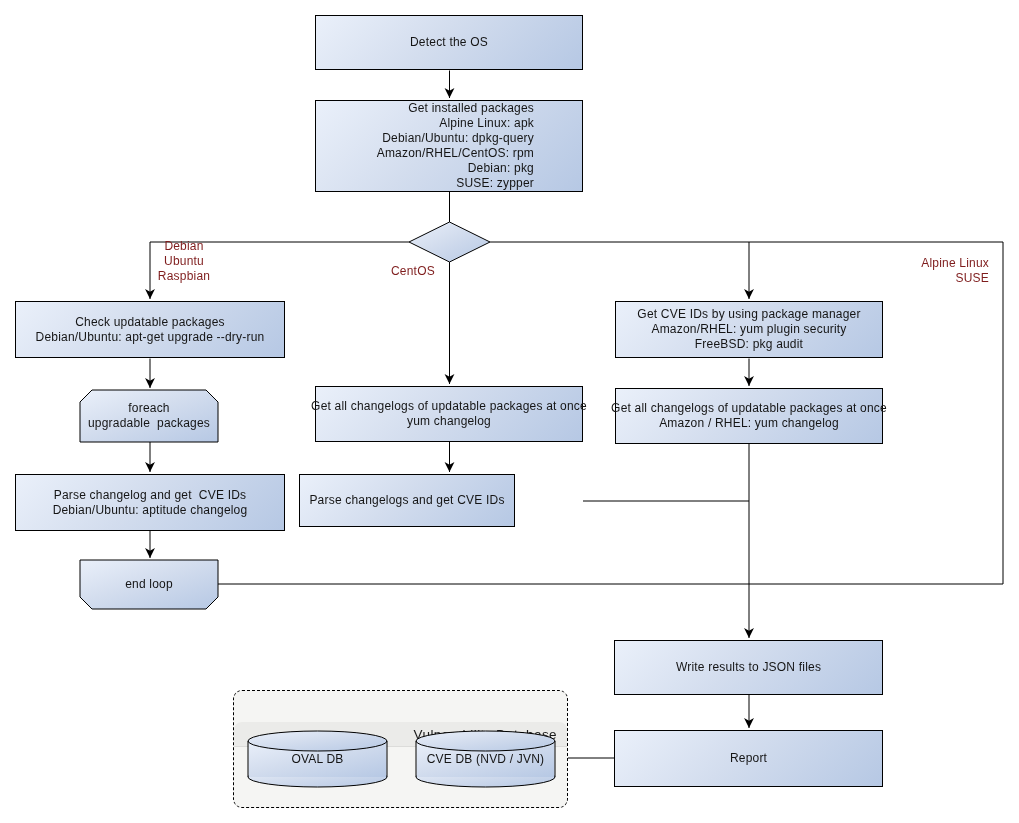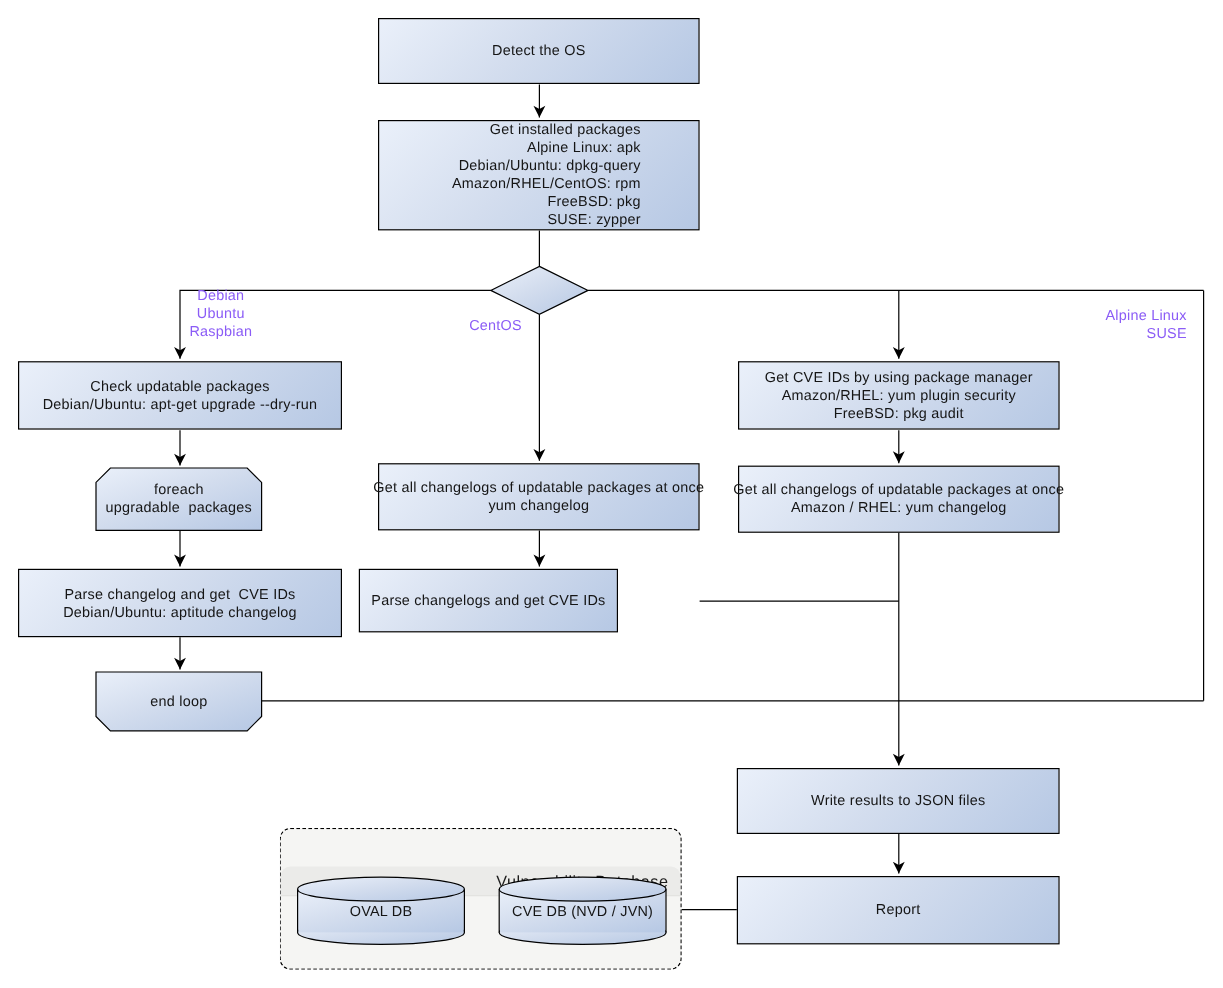--- a/index.html
+++ b/index.html
@@ -13,21 +13,21 @@
     font-size:12px;line-height:15px;letter-spacing:.2px;color:#151515;text-align:center;
     box-sizing:border-box;
   }
   .rect{
     background:linear-gradient(135deg,#eaf0fa 0%,#d3ddee 45%,#b6c8e4 100%);
     border:1px solid #000;
   }
   .node-line{white-space:pre;}
   .align-right{align-items:flex-end;padding-right:48px;text-align:right;}
   .ghost{background:none;border:none;}
-  .branch-label{position:absolute;font-size:12px;line-height:15px;letter-spacing:.2px;color:#8b5cf6;}
+  .branch-label{position:absolute;font-size:12px;line-height:15px;letter-spacing:.2px;color:#7f1d1d;}
   .group{
     position:absolute;left:233px;top:690px;width:335px;height:118px;box-sizing:border-box;
     background:#f5f5f3;border:1.5px dashed #000;border-radius:9px;
   }
   .group-header{
     position:absolute;left:0;top:0;right:0;height:25px;box-sizing:border-box;
     background:#ebebe9;border-bottom:1px solid #dcdcda;border-radius:8px 8px 0 0;
     display:flex;align-items:center;justify-content:flex-end;padding-right:10px;
     font-size:13.5px;letter-spacing:.4px;color:#1c1c1c;margin-top:31px;
   }
@@ -122,21 +122,21 @@
 
   <div class="node rect" style="left:315px;top:15px;width:268px;height:55px;z-index:2">
     <div class="node-line">Detect the OS</div>
   </div>
 
   <div class="node rect align-right" style="left:315px;top:100px;width:268px;height:92px;z-index:2">
     <div class="node-line">Get installed packages</div>
     <div class="node-line">Alpine Linux: apk</div>
     <div class="node-line">Debian/Ubuntu: dpkg-query</div>
     <div class="node-line">Amazon/RHEL/CentOS: rpm</div>
-    <div class="node-line">FreeBSD: pkg</div>
+    <div class="node-line">Debian: pkg</div>
     <div class="node-line">SUSE: zypper</div>
   </div>
 
   <div class="node rect" style="left:15px;top:301px;width:270px;height:57px;z-index:2">
     <div class="node-line">Check updatable packages</div>
     <div class="node-line">Debian/Ubuntu: apt-get upgrade --dry-run</div>
   </div>
 
   <div class="node ghost" style="left:80px;top:390px;width:138px;height:52px;z-index:2">
     <div class="node-line">foreach</div>

